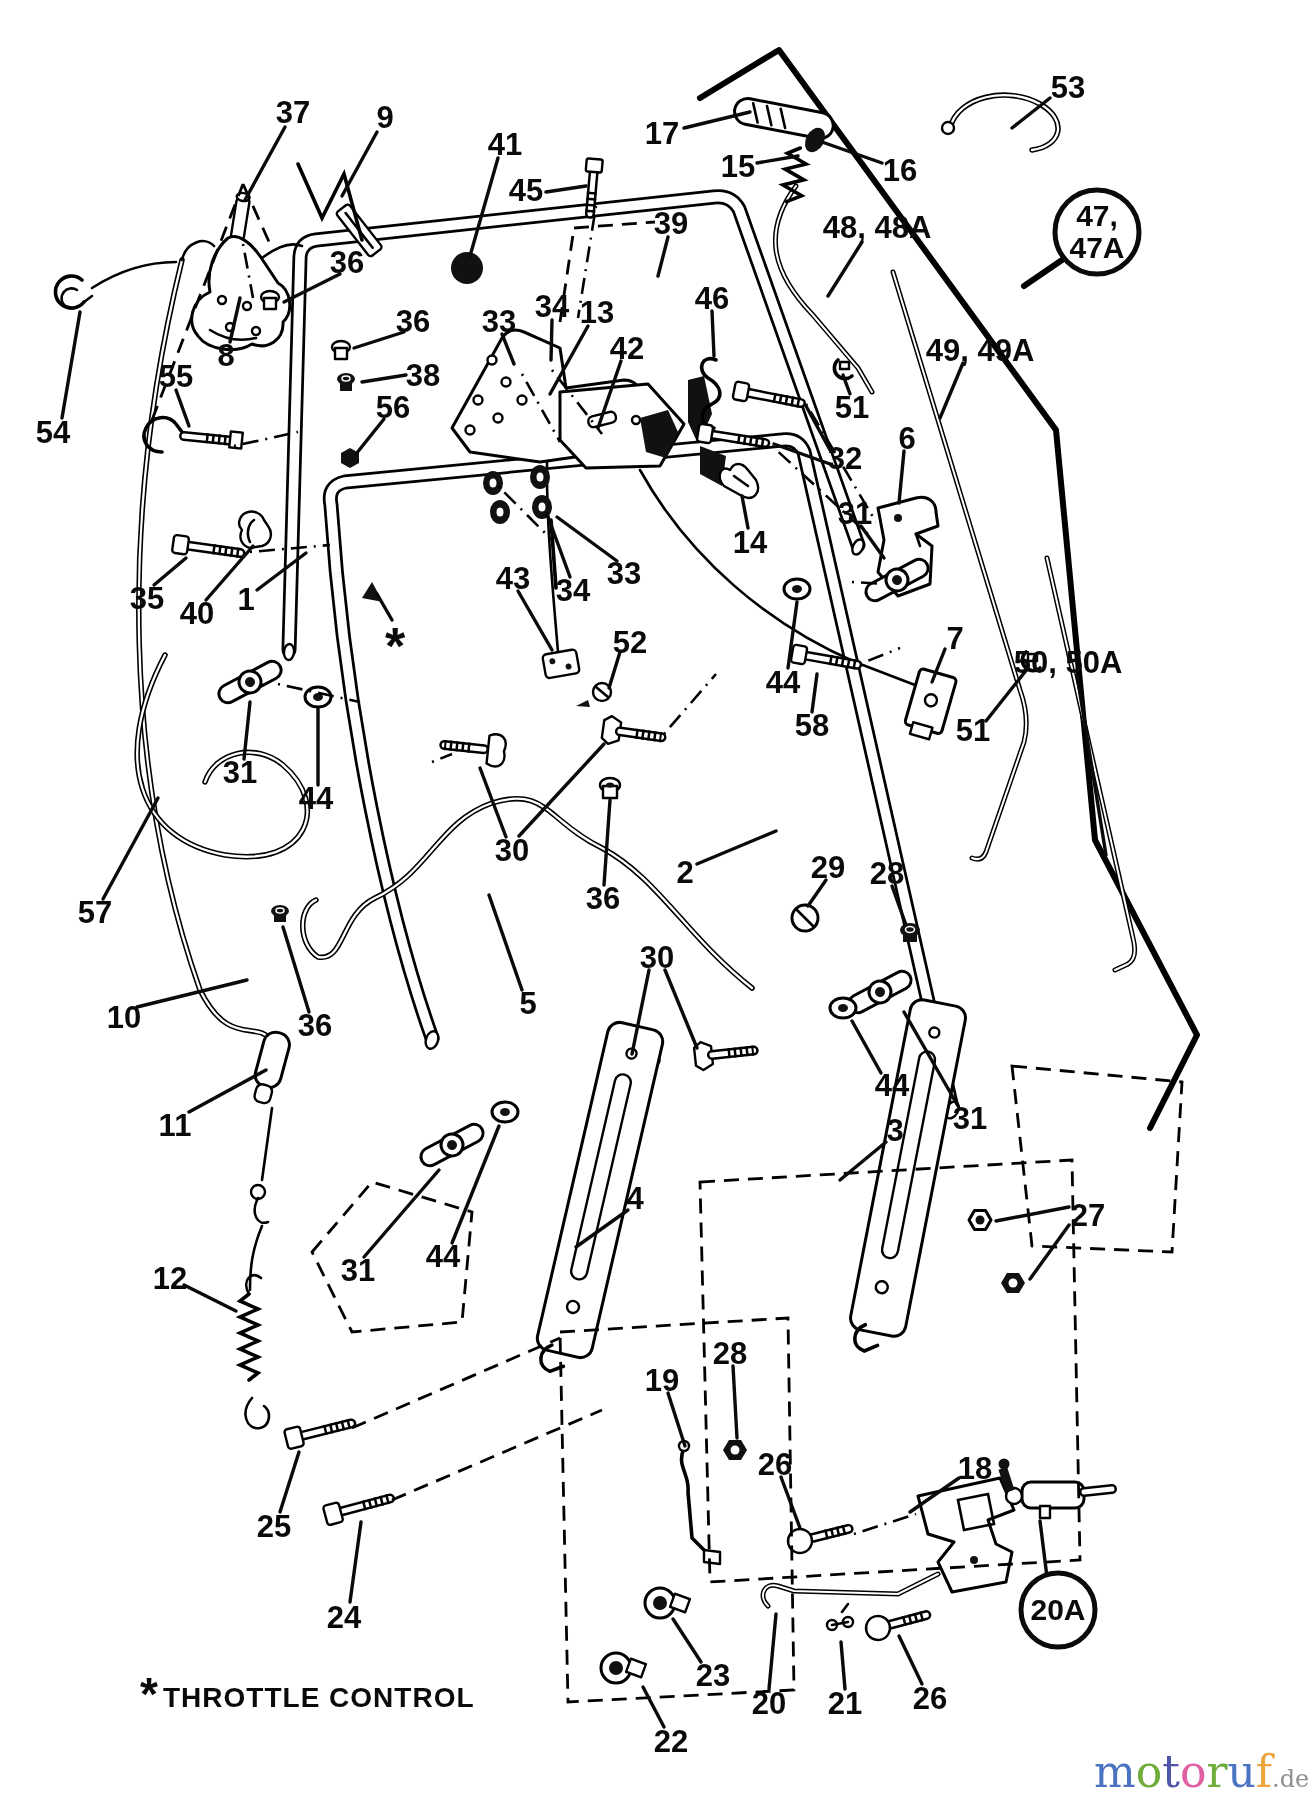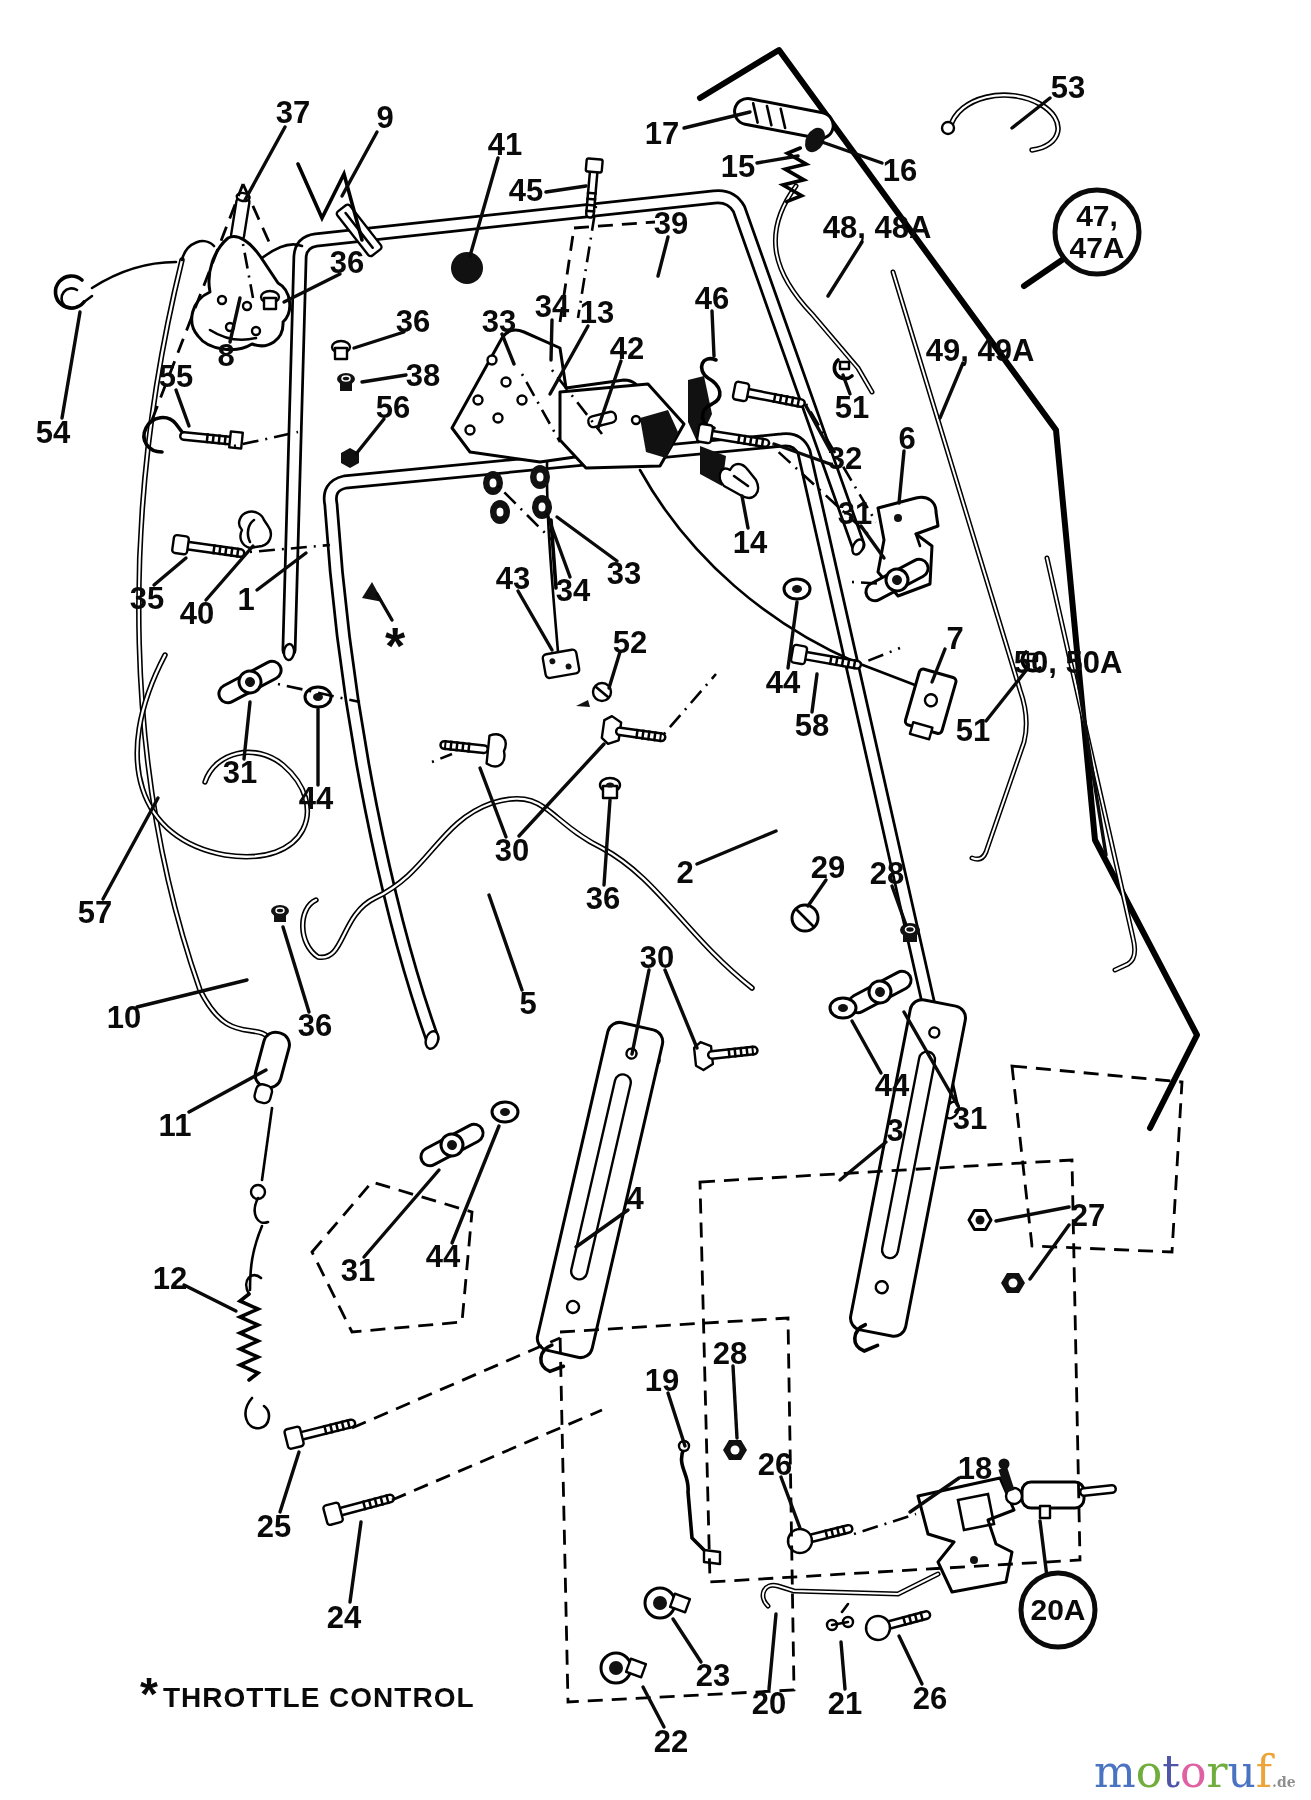--- a/index.html
+++ b/index.html
@@ -27,21 +27,21 @@
   .thin{fill:none;stroke:#000;stroke-width:2.6;stroke-linecap:round;}
   .thin3{fill:none;stroke:#000;stroke-width:3.6;stroke-linecap:round;}
   .dash{stroke:#000;stroke-width:2.8;fill:none;stroke-dasharray:15 9;}
   .dashdot{stroke:#000;stroke-width:2.6;fill:none;stroke-dasharray:2 7 16 7;}
   .thick{stroke:#000;stroke-width:6;fill:none;stroke-linejoin:round;stroke-linecap:round;}
   .boltshank-o{stroke:#000;stroke-width:10;fill:none;stroke-linecap:round;}
   .boltshank-i{stroke:#fff;stroke-width:5;fill:none;stroke-linecap:round;}
   .boltthread{stroke:#000;stroke-width:10;fill:none;stroke-dasharray:2.5 3.5;}
   #watermark{position:absolute;left:1094px;top:1746px;font-family:"DejaVu Serif",serif;
              font-size:44px;font-weight:500;white-space:nowrap;}
-  #watermark .suffix{font-size:14px;font-weight:bold;}
+  #watermark .suffix{font-size:24px;}
 </style>
 </head>
 <body>
 <div id="stage">
 
 <svg id="diagram" width="1311" height="1800" viewBox="0 0 1311 1800">
 
   <g>
     <path class="thick" d="M700,98 L779,50 L1056,430 L1095,840 L1197,1035 L1150,1128"></path>
     <path class="thick" d="M1062,260 L1024,286"></path>

